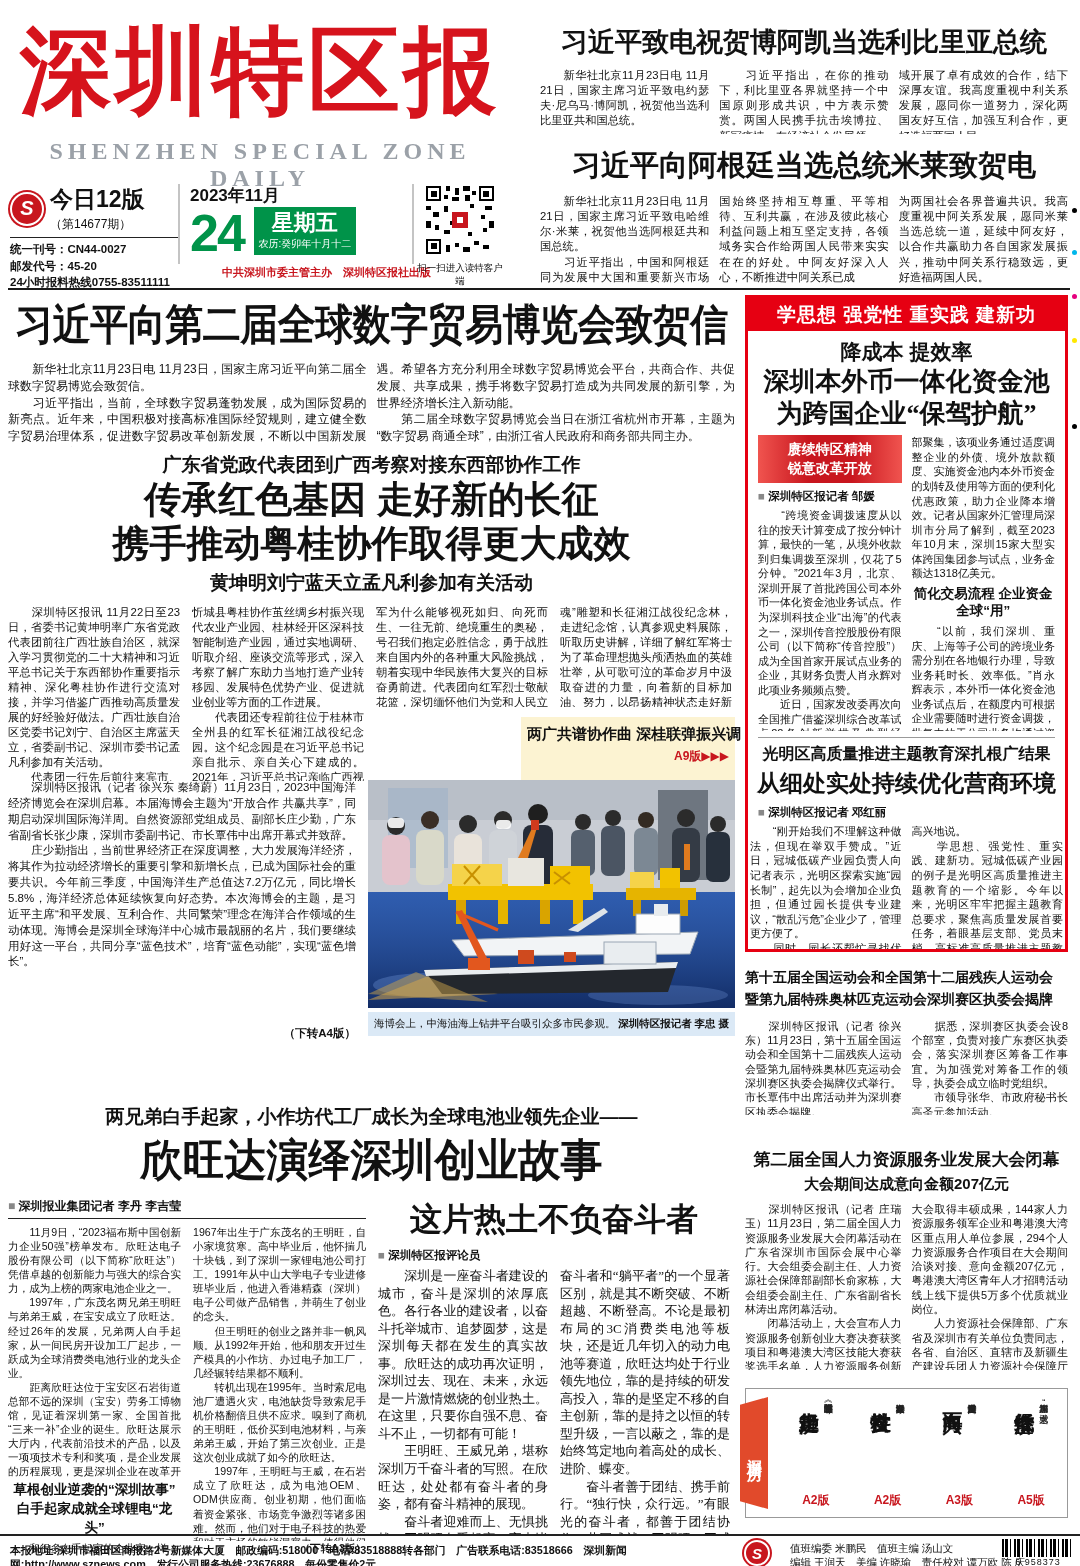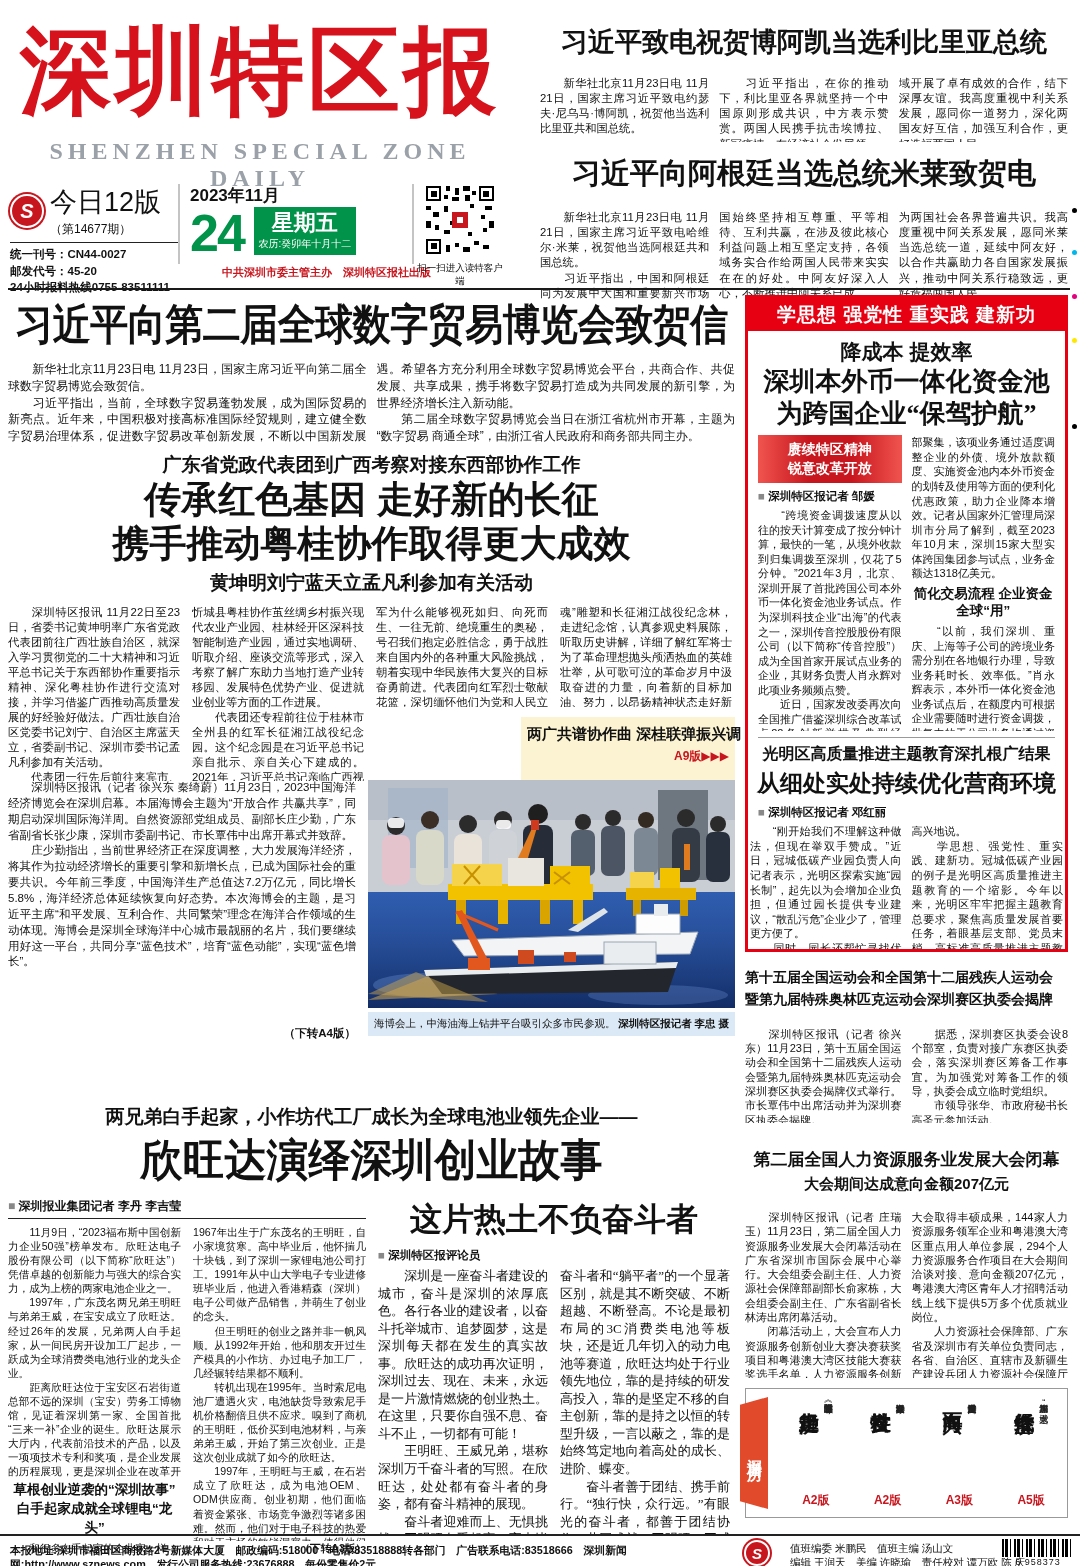--- a/index.html
+++ b/index.html
@@ -14,38 +14,38 @@
               color:#d6131c;text-align:center;letter-spacing:4px;font-family:"Liberation Serif",serif;
               transform:scaleY(1.04);}
   #mast-sub{left:10px;top:138px;width:500px;font-size:24px;font-weight:700;color:#9ba1a8;
             letter-spacing:5px;text-align:center;font-family:"Liberation Serif",serif;}
   #mast-info{left:10px;top:184px;width:502px;height:86px;display:flex;}
   .seal{width:34px;height:34px;border-radius:50%;background:#c8161e;color:#fff;display:flex;
         align-items:center;justify-content:center;font-weight:900;font-style:italic;font-size:20px;
         border:2px solid #fff;box-shadow:0 0 0 2px #c8161e;box-sizing:border-box;}
   .cell-left{width:168px;}
   .cl-row{display:flex;align-items:center;gap:6px;}
-  .edition{font-size:27px;font-weight:400;}
+  .edition{font-size:23px;font-weight:700;}
   .issue{font-size:12px;margin-top:1px;}
   .hr-sm{border-top:1.5px solid #222;margin:4px 0 3px 0;}
   .smline{font-size:11.5px;line-height:1.45;font-weight:700;}
   .cell-mid{width:212px;padding:0 10px;}
   .ym{font-size:17px;font-weight:900;}
   .day-row{display:flex;align-items:flex-start;gap:10px;margin-top:0px;}
   .bigday{font-size:52px;line-height:52px;font-weight:900;color:#009349;letter-spacing:-2px;}
   .fri-box{background:#009349;color:#fff;width:102px;padding:3px 0 4px 0;text-align:center;}
   .friday{font-size:22px;font-weight:900;line-height:26px;}
   .lunar{font-size:10px;margin-top:1px;}
   .publisher{font-size:11px;font-weight:900;color:#c8161e;margin-top:6px;white-space:nowrap;margin-left:32px;}
   .cell-qr{width:92px;text-align:center;}
   .qr-cap{font-size:9.5px;margin-top:2px;}
   
   #hd-right{left:540px;top:24px;width:528px;}
   .tr-h{font-size:27px;font-weight:900;text-align:center;letter-spacing:0px;}
-  .cols{display:flex;gap:10px;margin-top:16px;}
+  .cols{display:flex;gap:10px;margin-top:8px;}
   .cols .c{flex:1;}
   .fs11{font-size:11.3px;line-height:1.34;}
   #top-rule{left:8px;top:288px;width:1062px;height:2px;background:#1a1a1a;}
   
   #lead{left:8px;top:296px;width:727px;}
   #lead-h{font-size:38px;font-weight:900;text-align:center;letter-spacing:-0.5px;transform:scaleY(1.12);transform-origin:top;}
   #lead .cols{margin-top:14px;}
   #lead .c{height:86px;font-size:12px;line-height:1.4;}
   
   #gx{left:8px;top:452px;width:727px;height:314px;}

